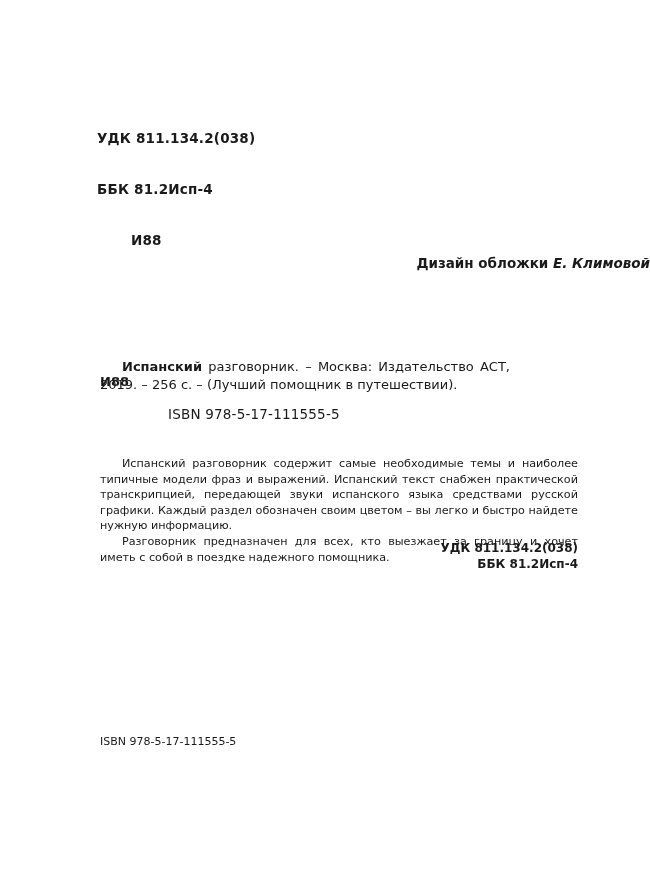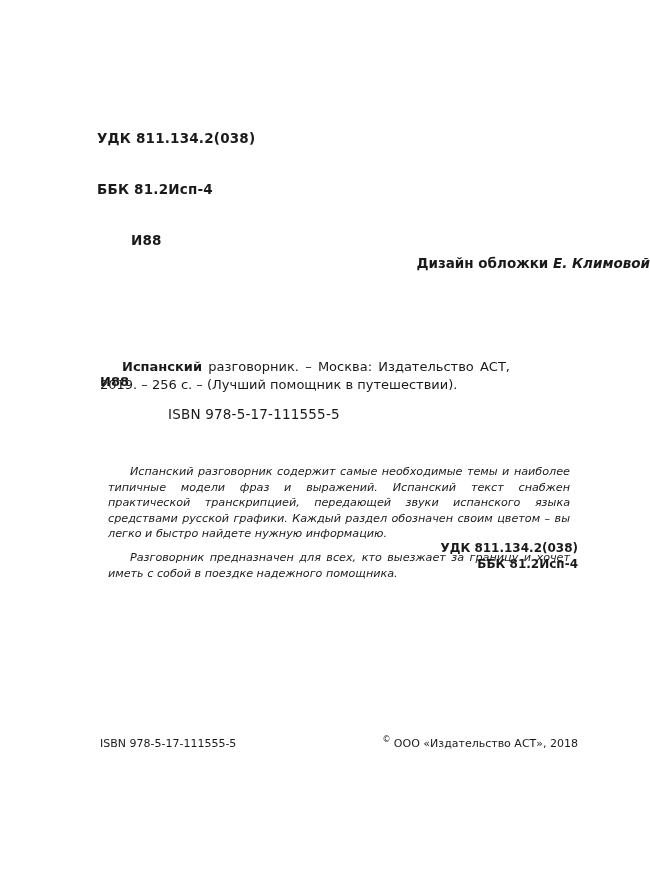--- a/index.html
+++ b/index.html
@@ -86,23 +86,22 @@
   .annotation {
     position: absolute;
     left: 100px;
     top: 456px;
     width: 478px;
     font-size: 11.2px;
     line-height: 15.6px;
     text-align: justify;
   }
   .annotation p {
-    margin: 8px;
+    margin: 0;
     text-indent: 22px;
-    font-style: italic;
   }
 
   
   .udk-right {
     position: absolute;
     left: 0;
     top: 540px;
     width: 578px;
     text-align: right;
     font-size: 12px;
@@ -154,16 +153,15 @@
     <p>Разговорник предназначен для всех, кто выезжает за границу и хочет иметь с собой в поездке надежного помощника.</p>
   </div>
 
   <div class="udk-right">
     <span>УДК 811.134.2(038)</span>
     <span>ББК 81.2Исп-4</span>
   </div>
 
   <div class="footer">
     <div class="isbn-footer">ISBN 978-5-17-111555-5</div>
-    <div class="copyright"><span class="sup">©</span><span> ООО «Издательство АСТ», 2018</span></div>
   </div>
 
 </div>
 
 </body></html>

